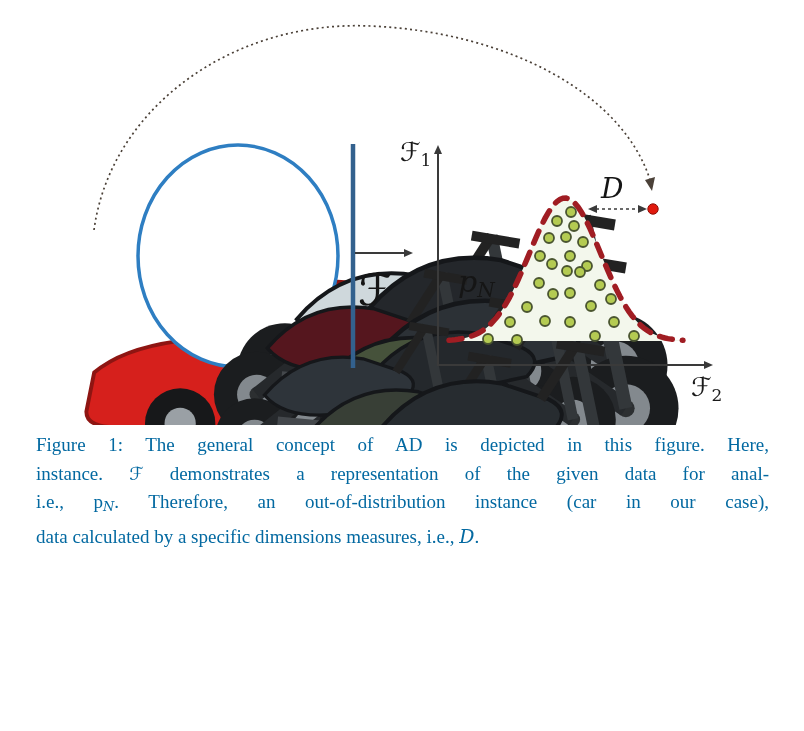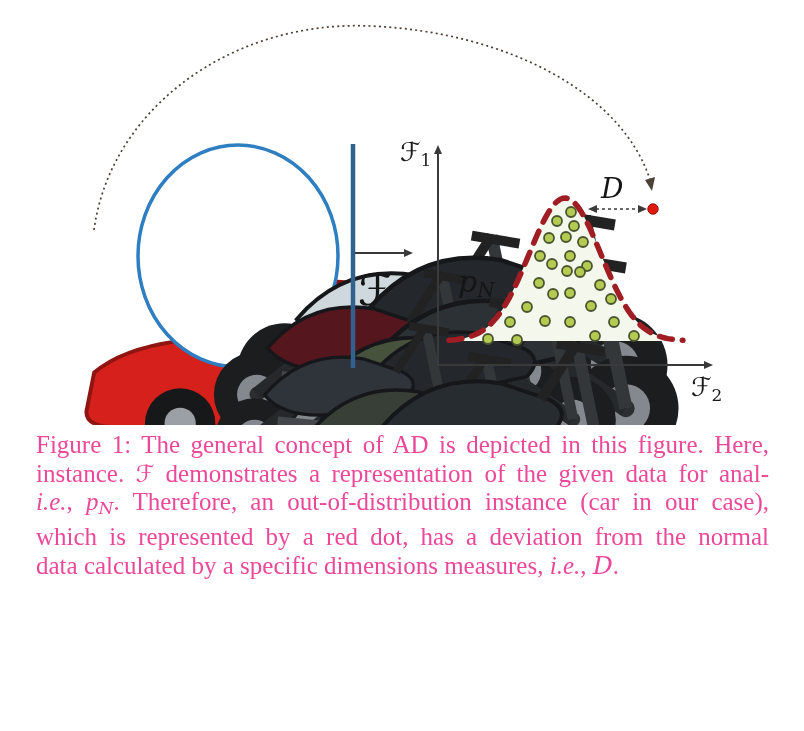--- a/index.html
+++ b/index.html
@@ -11,27 +11,27 @@
   .cal-big{font-family:"DejaVu Sans",sans-serif;font-size:44px;fill:#151515;}
   .cal-axis{font-family:"DejaVu Sans",sans-serif;font-size:26px;fill:#1a1a1a;}
   .axis-sub{font-family:"DejaVu Serif",serif;font-size:17px;fill:#1a1a1a;}
   .pn-p{font-family:"DejaVu Serif",serif;font-style:italic;font-size:30px;fill:#151515;}
   .pn-sub{font-family:"DejaVu Serif",serif;font-style:italic;font-size:20px;fill:#151515;}
   .scrD{font-family:"DejaVu Serif",serif;font-style:italic;font-size:28px;fill:#151515;}
 
   .moto-body{fill:var(--body,#2c3034);stroke:#15171a;stroke-width:1;}
 
   
-  #caption{position:absolute;left:36px;top:431px;width:733px;color:#ec4899;
-           font-size:25px;line-height:28.6px;}
+  #caption{position:absolute;left:36px;top:431px;width:733px;color:#0369a1;
+           font-size:19px;line-height:28.6px;}
   .cap-line{text-align:justify;text-align-last:justify;white-space:normal;}
   .cap-line.last{text-align-last:left;}
   .seg-cal{font-family:"DejaVu Sans","DejaVu Serif",sans-serif;font-size:0.95em;}
   .seg-sub{font-size:0.68em;vertical-align:-0.25em;}
-  .seg-it{font-style:italic;margin-top:18px;}
+  .seg-it{margin-top:18px;}
   .seg-scr{font-family:"DejaVu Serif",serif;font-style:italic;}
   .seg-ssub{font-family:"DejaVu Serif",serif;font-style:italic;font-size:0.68em;vertical-align:-0.25em;}
 </style>
 </head>
 <body>
 
 <div id="page">
 
   <svg id="fig-svg" width="804" height="425" viewBox="0 0 804 425" xmlns="http://www.w3.org/2000/svg">
 
@@ -139,16 +139,15 @@
     <polygon points="588,209 597,205 597,213" fill="#3a3a3a"></polygon>
     <polygon points="647,209 638,205 638,213" fill="#3a3a3a"></polygon>
 
     <circle id="anomaly-dot" r="5.2" fill="#e1190d" stroke="#8e0f08" stroke-width="1" cx="653" cy="209"></circle>
   </svg>
 
   <div id="caption">
       <div class="cap-line"><span>Figure 1: The general concept of AD is depicted in this figure. Here,</span></div>
       <div class="cap-line"><span>instance. </span><span class="seg-cal">ℱ</span><span> demonstrates a representation of the given data for anal-</span></div>
       <div class="cap-line"><span class="seg-it">i.e.</span><span>, </span><span class="seg-it">p</span><span class="seg-ssub">N</span><span>. Therefore, an out-of-distribution instance (car in our case),</span></div>
-      <div class="cap-line"><span>which is represented by a red dot, has a deviation from the normal</span></div>
       <div class="cap-line last"><span>data calculated by a specific dimensions measures, </span><span class="seg-it">i.e.</span><span>, </span><span class="seg-scr">D</span><span>.</span></div>
     </div>
 </div>
 
 </body></html>

